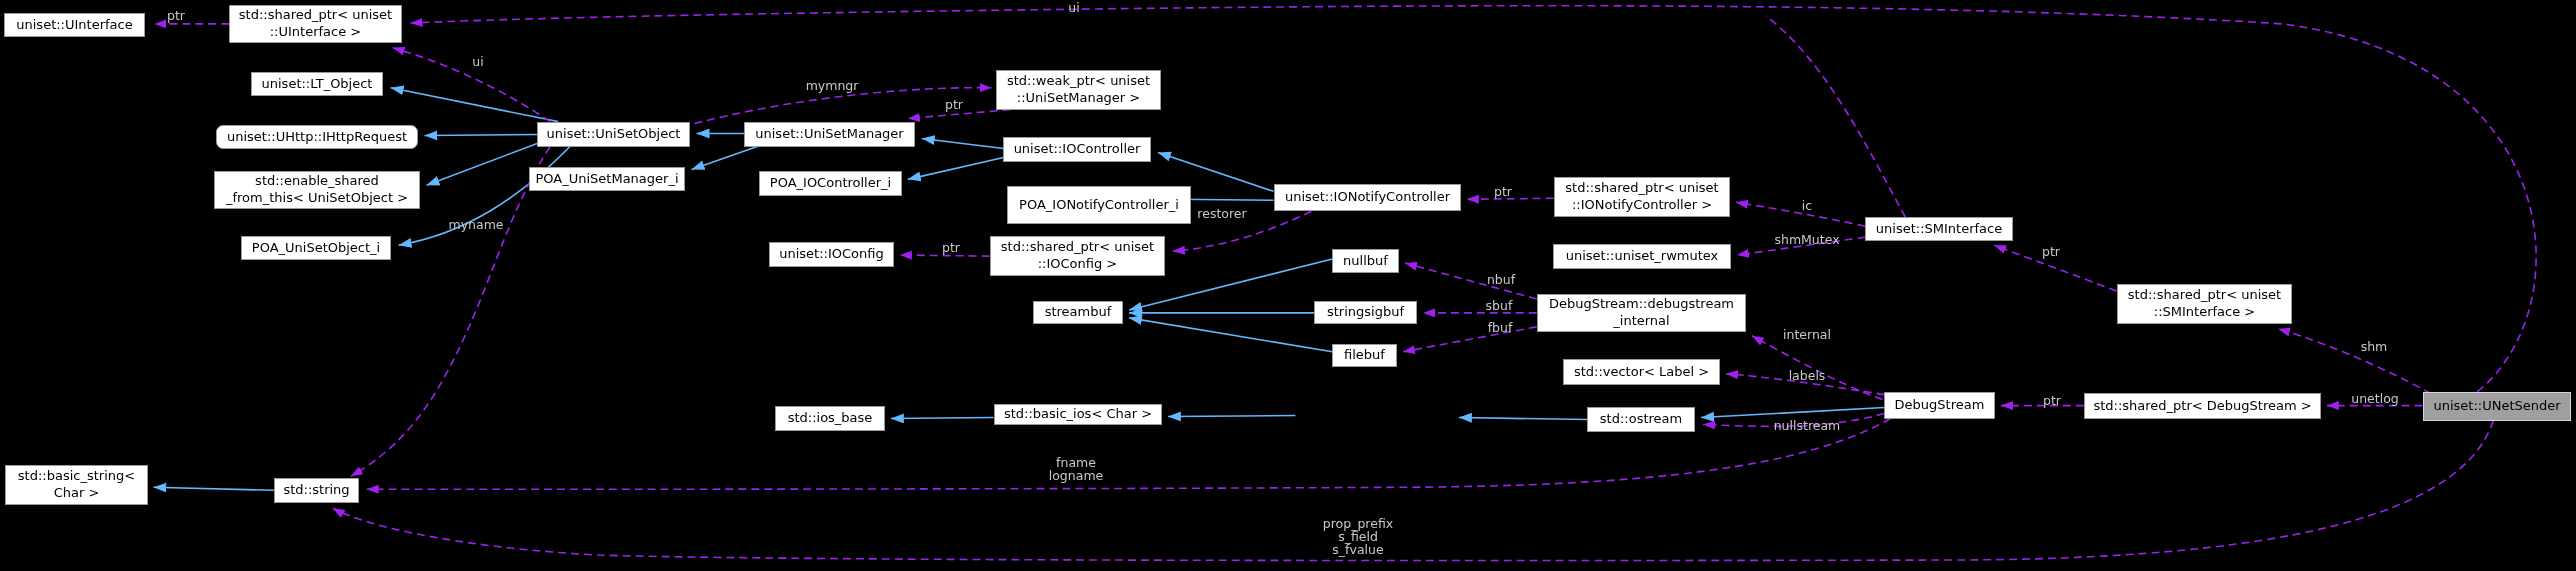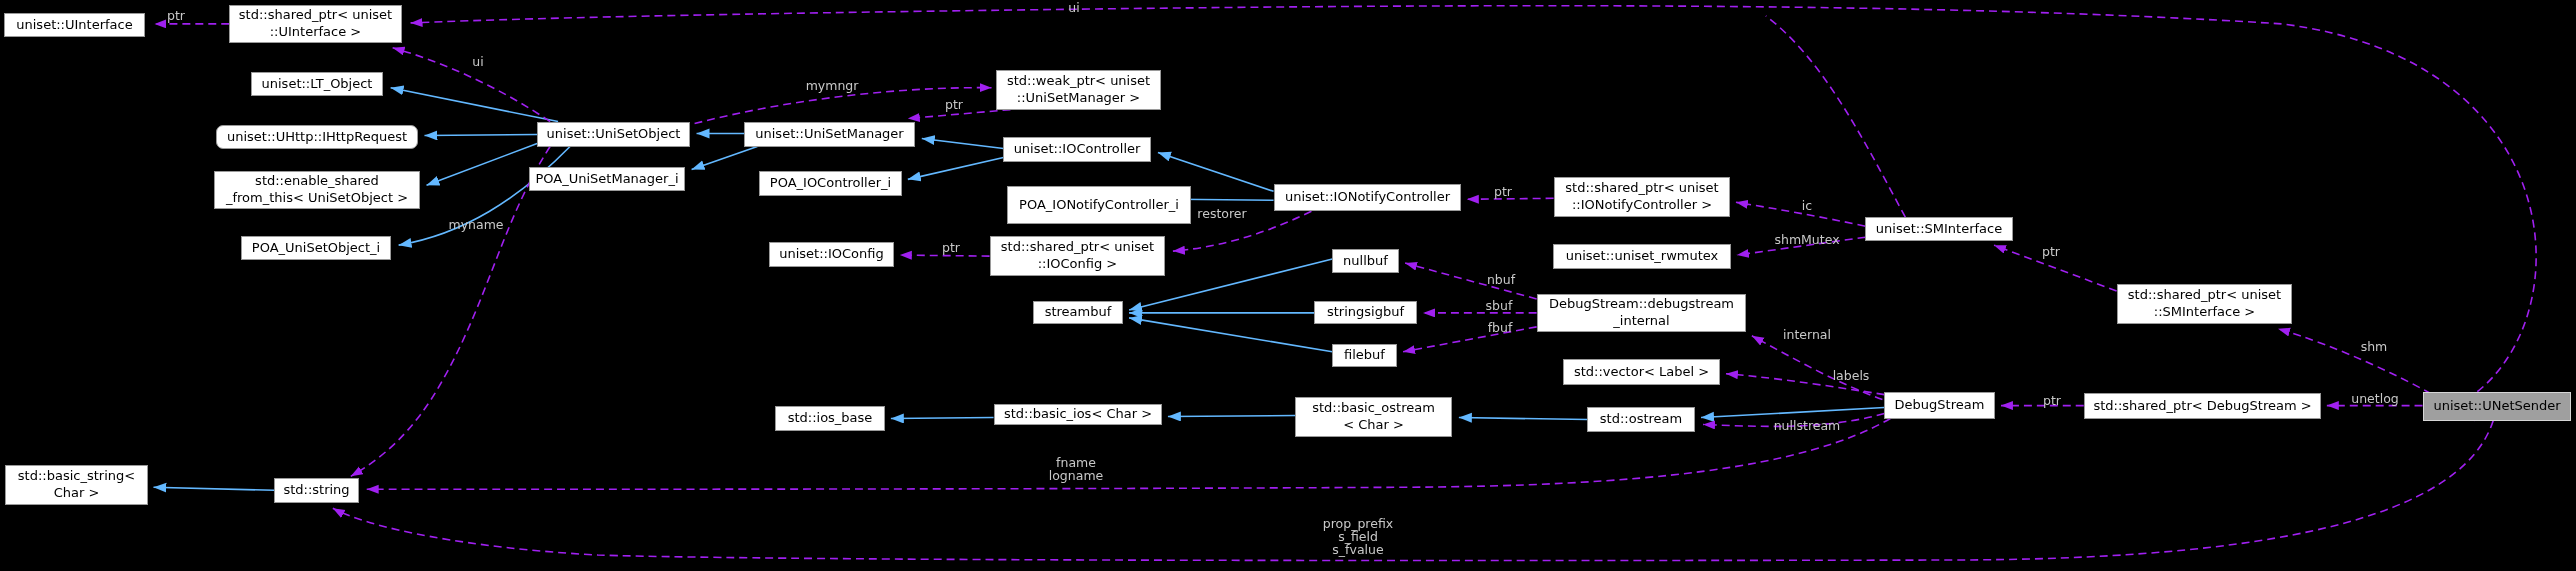--- a/index.html
+++ b/index.html
@@ -113,22 +113,20 @@
 ::SMInterface &gt;</div>
     <div class="node" style="left: 1332px; top: 249px; width: 67px; height: 24px;">nullbuf</div>
     <div class="node" style="left: 1033px; top: 301px; width: 90px; height: 23px;">streambuf</div>
     <div class="node" style="left: 1314px; top: 301px; width: 103px; height: 23px;">stringsigbuf</div>
     <div class="node" style="left: 1332px; top: 344px; width: 65px; height: 23px;">filebuf</div>
     <div class="node" style="left: 1537px; top: 294px; width: 209px; height: 38px;">DebugStream::debugstream
 _internal</div>
     <div class="node" style="left: 1563px; top: 359px; width: 157px; height: 26px; text-align: right;">std::vector&lt; Label &gt;</div>
     <div class="node" style="left: 775px; top: 406px; width: 110px; height: 25px;">std::ios_base</div>
     <div class="node" style="left: 994px; top: 404px; width: 168px; height: 21px;">std::basic_ios&lt; Char &gt;</div>
-    <div class="node" style="left: 1295px; top: 397px; width: 157px; height: 40px;">std::basic_ostream
-&lt; Char &gt;</div>
     <div class="node" style="left: 1587px; top: 407px; width: 108px; height: 25px;">std::ostream</div>
     <div class="node" style="left: 1884px; top: 392px; width: 111px; height: 27px;">DebugStream</div>
     <div class="node" style="left: 2084px; top: 393px; width: 237px; height: 26px;">std::shared_ptr&lt; DebugStream &gt;</div>
     <div class="node hl" style="left: 2423px; top: 392px; width: 148px; height: 29px;">uniset::UNetSender</div>
     <div class="node" style="left: 5px; top: 465px; width: 143px; height: 40px;">std::basic_string&lt;
 Char &gt;</div>
     <div class="node" style="left: 274px; top: 478px; width: 85px; height: 25px;">std::string</div>
     <div class="edge-label" style="left: 176px; top: 16px;">ptr</div>
     <div class="edge-label" style="left: 1074px; top: 8px;">ui</div>
     <div class="edge-label" style="left: 478px; top: 62px;">ui</div>
@@ -136,21 +134,21 @@
     <div class="edge-label" style="left: 954px; top: 105px;">ptr</div>
     <div class="edge-label" style="left: 951px; top: 248px;">ptr</div>
     <div class="edge-label" style="left: 1222px; top: 214px;">restorer</div>
     <div class="edge-label" style="left: 1503px; top: 192px;">ptr</div>
     <div class="edge-label" style="left: 1807px; top: 206px;">ic</div>
     <div class="edge-label" style="left: 1807px; top: 240px;">shmMutex</div>
     <div class="edge-label" style="left: 1501px; top: 280px;">nbuf</div>
     <div class="edge-label" style="left: 1499px; top: 306px;">sbuf</div>
     <div class="edge-label" style="left: 1500px; top: 328px;">fbuf</div>
     <div class="edge-label" style="left: 1807px; top: 335px;">internal</div>
-    <div class="edge-label" style="left: 1807px; top: 376px; margin-left: 44px;">labels</div>
+    <div class="edge-label" style="left: 1807px; top: 376px;">labels</div>
     <div class="edge-label" style="left: 1807px; top: 426px;">nullstream</div>
     <div class="edge-label" style="left: 2052px; top: 401px;">ptr</div>
     <div class="edge-label" style="left: 2375px; top: 399px;">unetlog</div>
     <div class="edge-label" style="left: 2051px; top: 252px;">ptr</div>
     <div class="edge-label" style="left: 2374px; top: 347px;">shm</div>
     <div class="edge-label" style="left: 476px; top: 225px;">myname</div>
     <div class="edge-label" style="left: 1076px; top: 469px;">fname
 logname</div>
     <div class="edge-label" style="left: 1358px; top: 537px;">prop_prefix
 s_field

